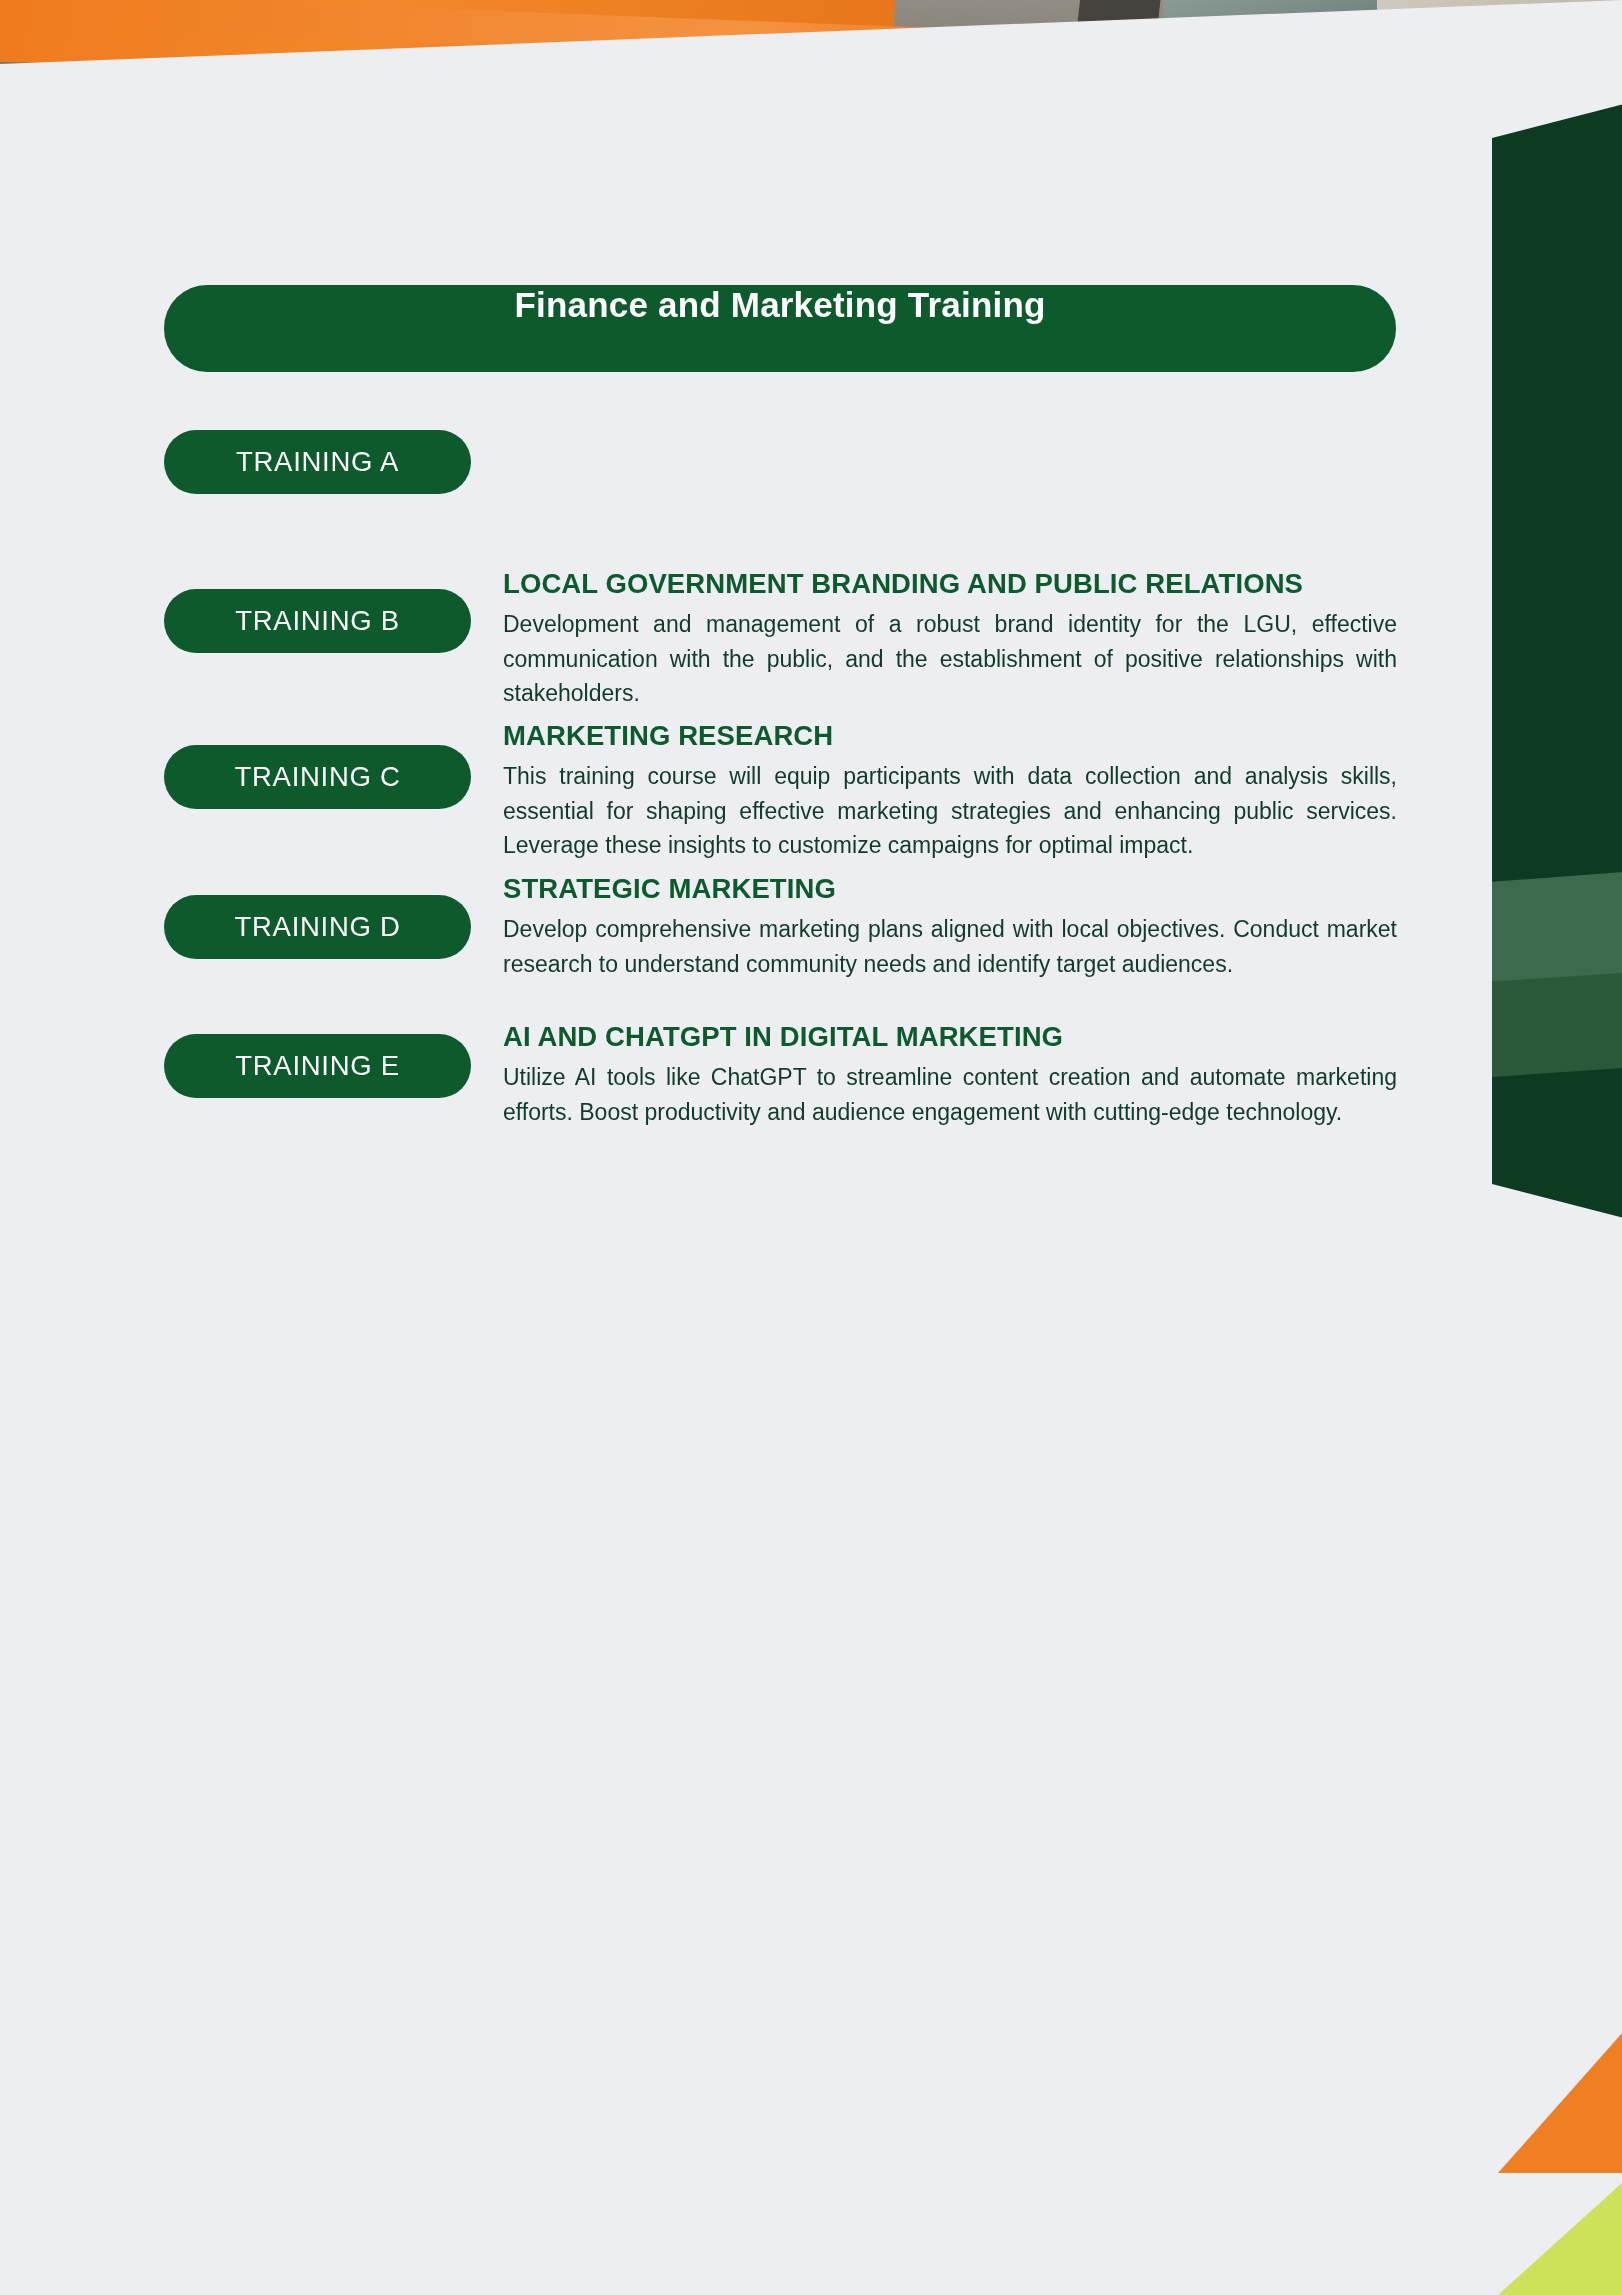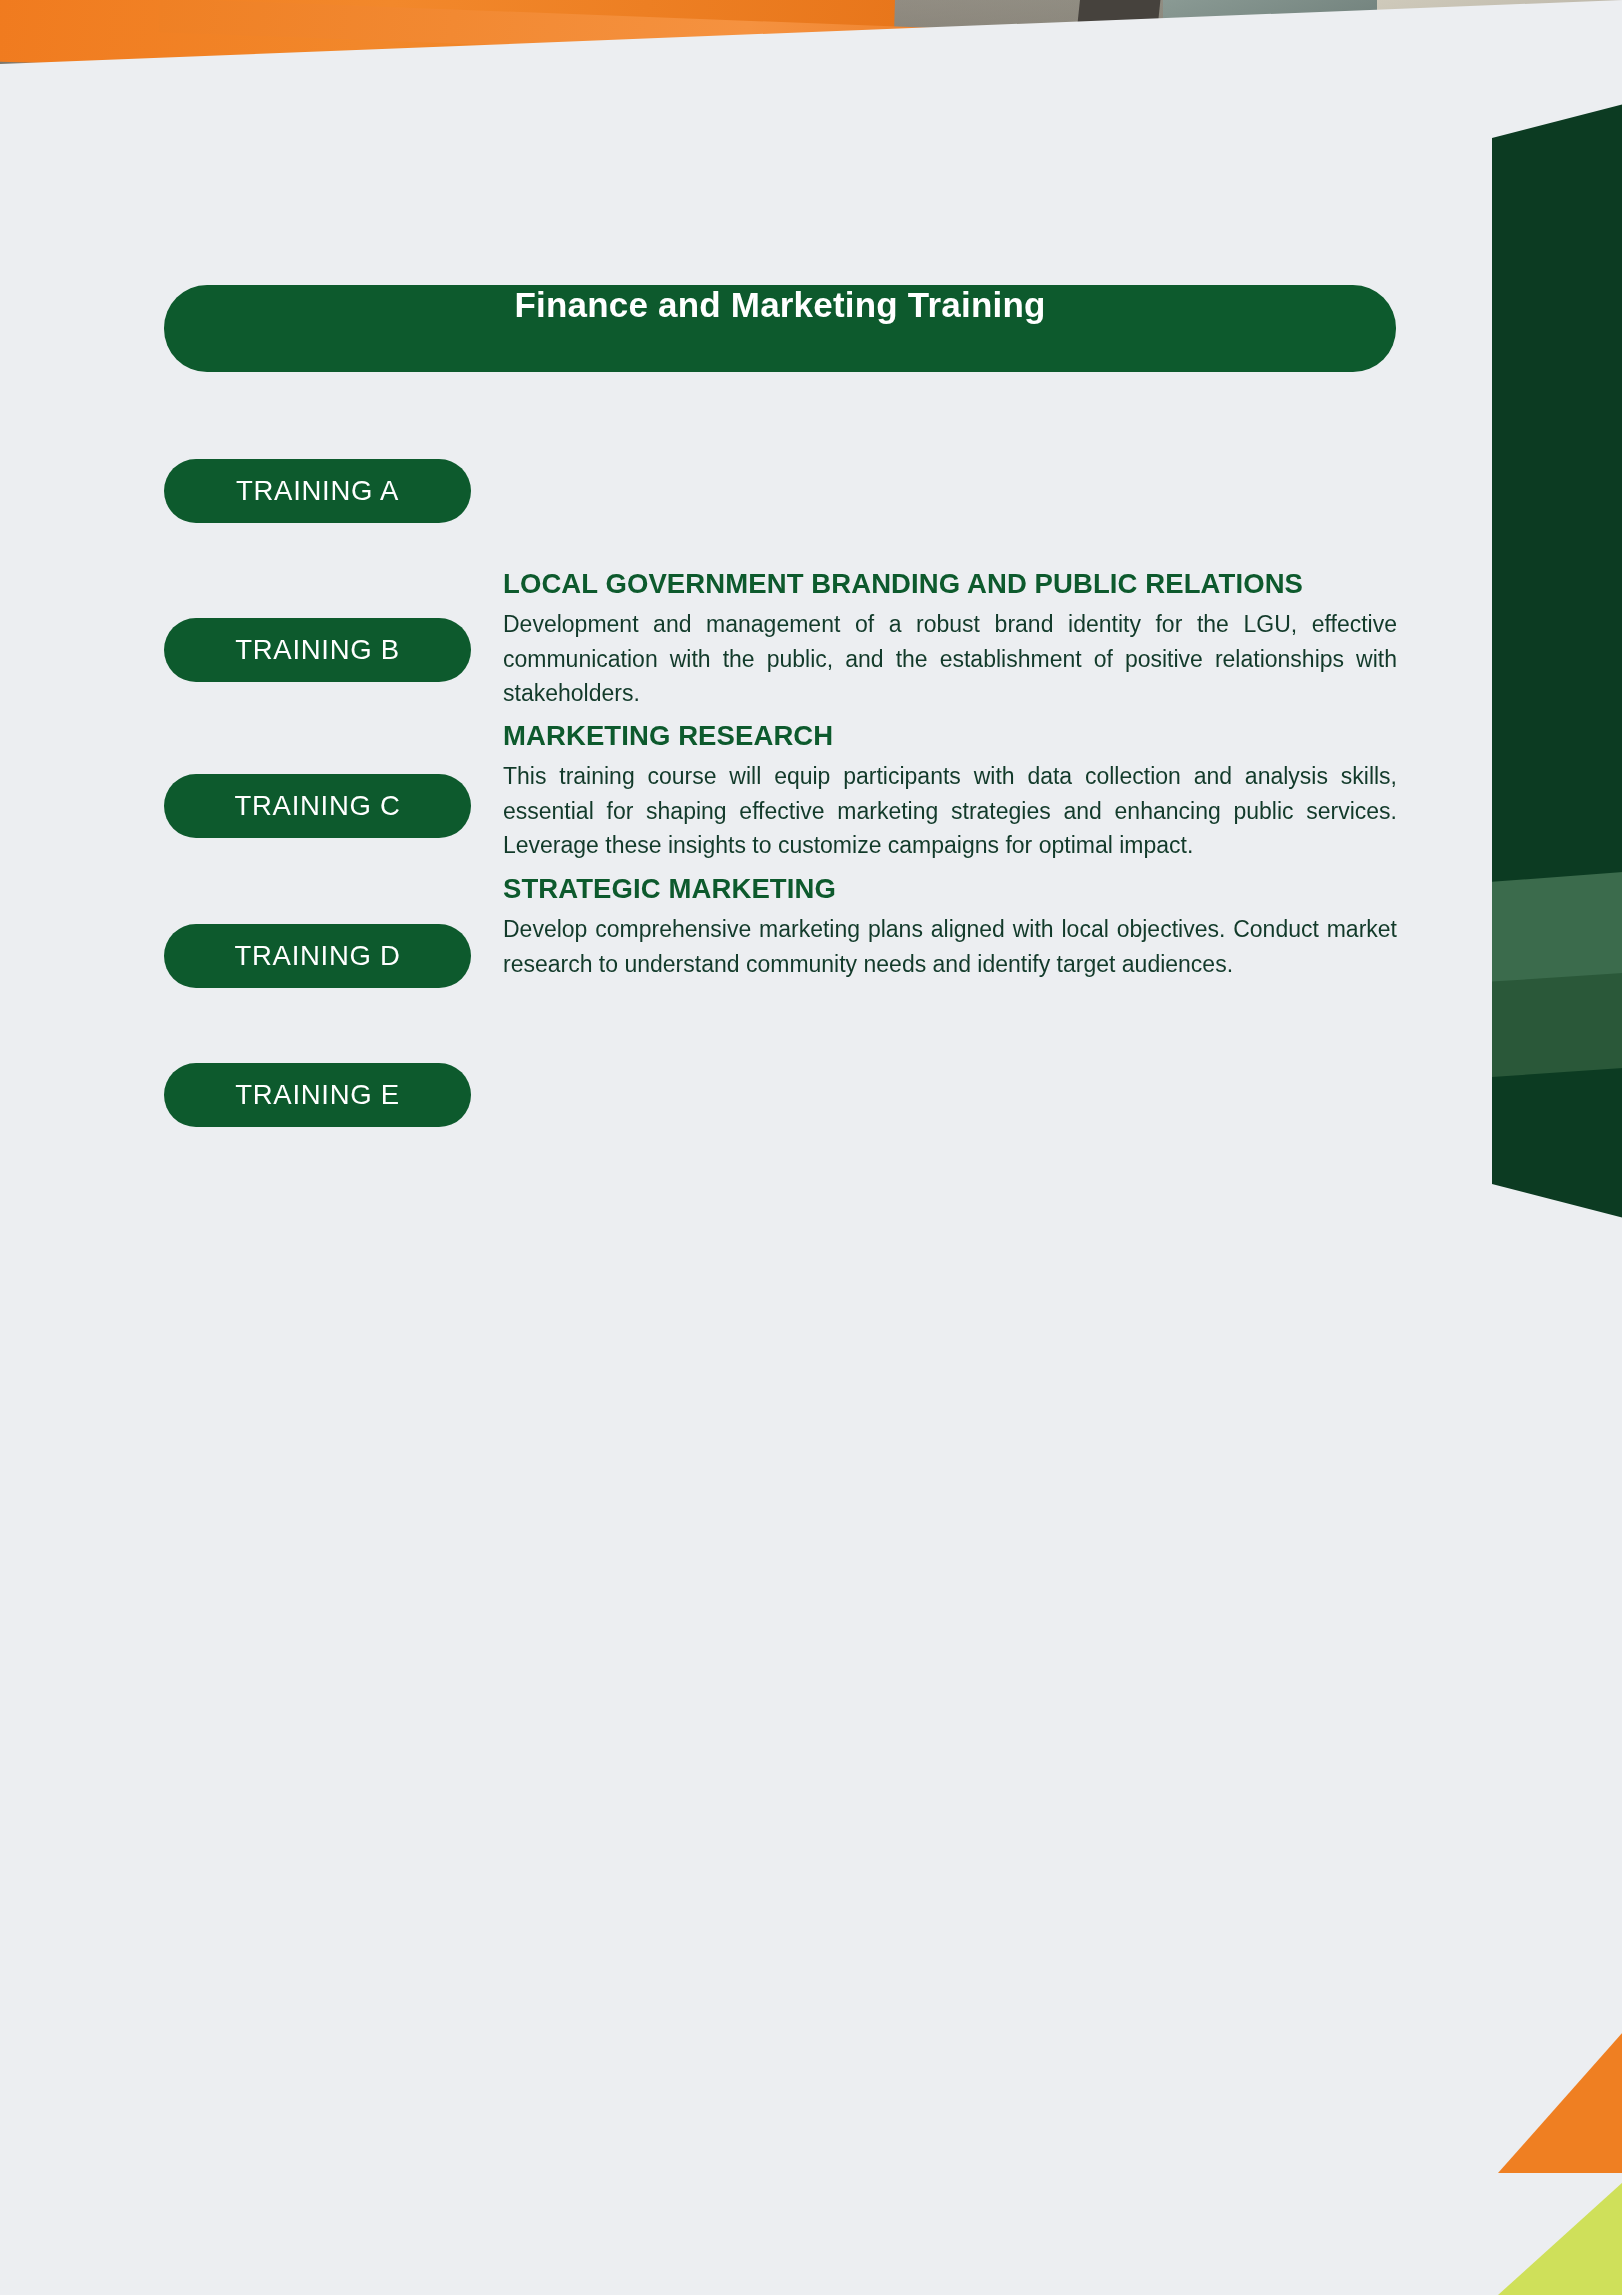--- a/index.html
+++ b/index.html
@@ -186,21 +186,20 @@
     width: 307px;
     height: 64px;
     background: #0d5a2d;
     border-radius: 32px;
     display: flex;
     align-items: center;
     justify-content: center;
     color: #ffffff;
     font-size: 27.5px;
     letter-spacing: 0.7px;
-    margin-top: 29px;
   }
 
   .text-col {
     margin-left: 339px;
     width: 894px;
   }
 
   .item-title {
     color: #0d5a2d;
     font-size: 27.5px;
@@ -301,17 +300,21 @@
       <div class="text-col">
         <h2 class="item-title">STRATEGIC MARKETING</h2>
         <p class="item-desc">Develop comprehensive marketing plans aligned with local objectives. Conduct market research to understand community needs and identify target audiences.</p>
       </div>
     </div>
 
     <div class="row row-e">
       <div class="badge">
         <span>TRAINING E</span>
       </div>
+      <div class="text-col">
+        <h2 class="item-title">AI AND CHATGPT IN DIGITAL MARKETING</h2>
+        <p class="item-desc">Utilize AI tools like ChatGPT to streamline content creation and automate marketing efforts. Boost productivity and audience engagement with cutting-edge technology.</p>
+      </div>
     </div>
 
   </div>
 </div>
 
 
 </body></html>

